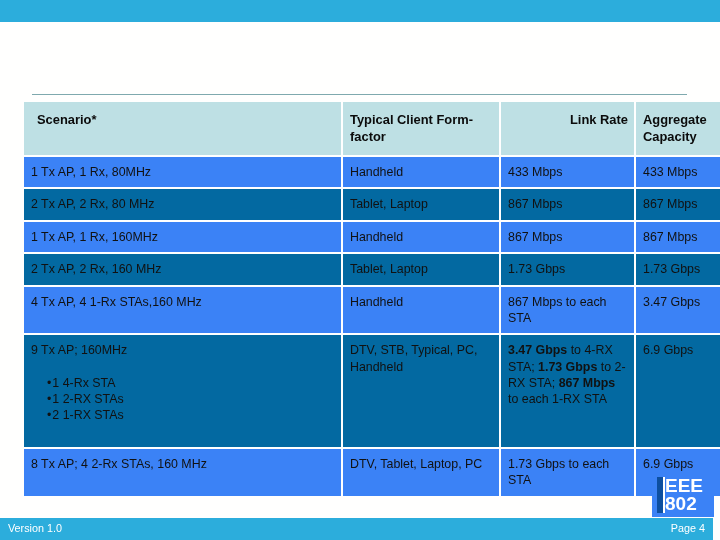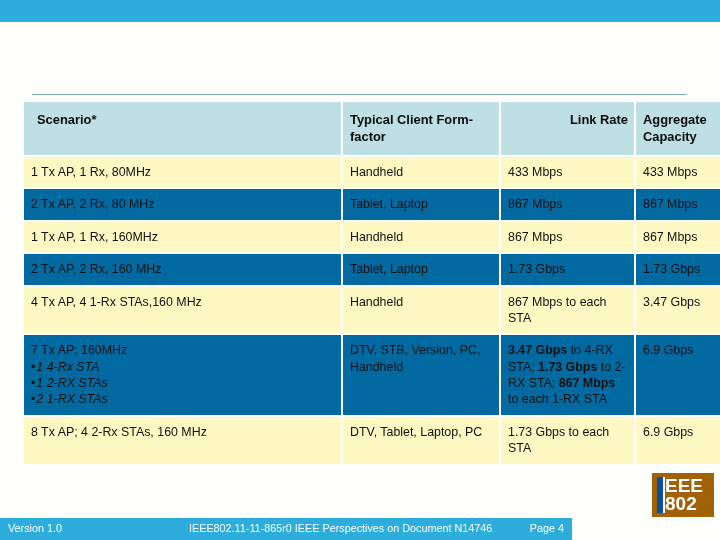--- a/index.html
+++ b/index.html
@@ -82,39 +82,38 @@
   }
   .tbl td.c1 { width: 298px; }
   .tbl td.c2 { width: 143px; }
   .tbl td.c3 { width: 120px; }
   .tbl td.c4 { width: 103px; }
   .tbl th.c1 { width: 298px; padding-left: 13px; }
   .tbl th.c2 { width: 143px; }
   .tbl th.c3 { width: 120px; text-align: right; }
   .tbl th.c4 { width: 103px; }
 
-  .row-a td { background: #fef9c3; }
+  .row-a td { background: #3b82f6; }
   .row-b td { background: #0369a1; }
 
   
   .tbl th + th, .tbl td + td {
     border-left: 2px solid #FFFFFF;
   }
   .tbl tr + tr td {
     border-top: 2px solid #FFFFFF;
   }
   .tbl tr.hdr th {
     border-bottom: 2px solid #FFFFFF;
   }
 
   .bullets {
-    margin: 0;
+    margin: 16px;
     padding: 0;
     list-style: none;
-    font-style: italic;
   }
   .bullets li::before {
     content: "\2022";
     margin-right: 1px;
   }
 
   b.rate { font-weight: bold; }
 
   
   .footnote {
@@ -128,21 +127,21 @@
     white-space: nowrap;
   }
 
   
   .logo {
     position: absolute;
     left: 652px;
     top: 473px;
     width: 62px;
     height: 44px;
-    background: #a16207;
+    background: #3b82f6;
   }
   .logo .bar {
     position: absolute;
     left: 5px; top: 4px;
     width: 6px; height: 36px;
     background: #0D4FA0;
   }
   .logo .bar::after {
     content: "";
     position: absolute;
@@ -160,21 +159,21 @@
     letter-spacing: 0px;
   }
   .logo .l1 { top: 3px; }
   .logo .l2 { top: 21px; }
 
   
   .bottom-bar {
     position: absolute;
     left: 0;
     top: 518px;
-    width: 572px;
+    width: 713px;
     height: 22px;
     background: #2CADDC;
   }
   .bottom-bar span {
     position: absolute;
     top: 4px;
     font-size: 10.8px;
     color: #FFFFFF;
     white-space: nowrap;
   }
@@ -235,28 +234,28 @@
         <tr class="row-a">
           <td class="c1">
             <div>4 Tx AP, 4 1-Rx STAs,160 MHz</div>
           </td>
           <td class="c2">Handheld</td>
           <td class="c3">867 Mbps to each STA</td>
           <td class="c4">3.47 Gbps</td>
         </tr>
         <tr class="row-b">
           <td class="c1">
-            <div>7 Tx AP; 160MHz</div>
+            <div>9 Tx AP; 160MHz</div>
             <ul class="bullets">
               <li>1 4-Rx STA</li>
               <li>1 2-RX STAs</li>
               <li>2 1-RX STAs</li>
             </ul>
           </td>
-          <td class="c2">DTV, STB, Version, PC, Handheld</td>
+          <td class="c2">DTV, STB, Typical, PC, Handheld</td>
           <td class="c3"><b class="rate">3.47 Gbps</b><span> to 4-RX STA; </span><b class="rate">1.73 Gbps</b><span> to 2-RX STA; </span><b class="rate">867 Mbps</b><span> to each 1-RX STA </span></td>
           <td class="c4">6.9 Gbps</td>
         </tr>
         <tr class="row-a">
           <td class="c1">
             <div>8 Tx AP; 4 2-Rx STAs, 160 MHz</div>
           </td>
           <td class="c2">DTV, Tablet, Laptop, PC</td>
           <td class="c3">1.73 Gbps to each STA</td>
           <td class="c4">6.9 Gbps</td>
@@ -266,17 +265,16 @@
 
 
   <div class="logo">
     <div class="bar"></div>
     <div class="l1">EEE</div>
     <div class="l2">802</div>
   </div>
 
   <div class="bottom-bar">
     <span class="bb-version">Version 1.0</span>
-    <span class="bb-center">IEEE802.11-11-865r0  IEEE Perspectives on Document N14746</span>
     <span class="bb-page">Page 4</span>
   </div>
 
 </div>
 
 </body></html>

